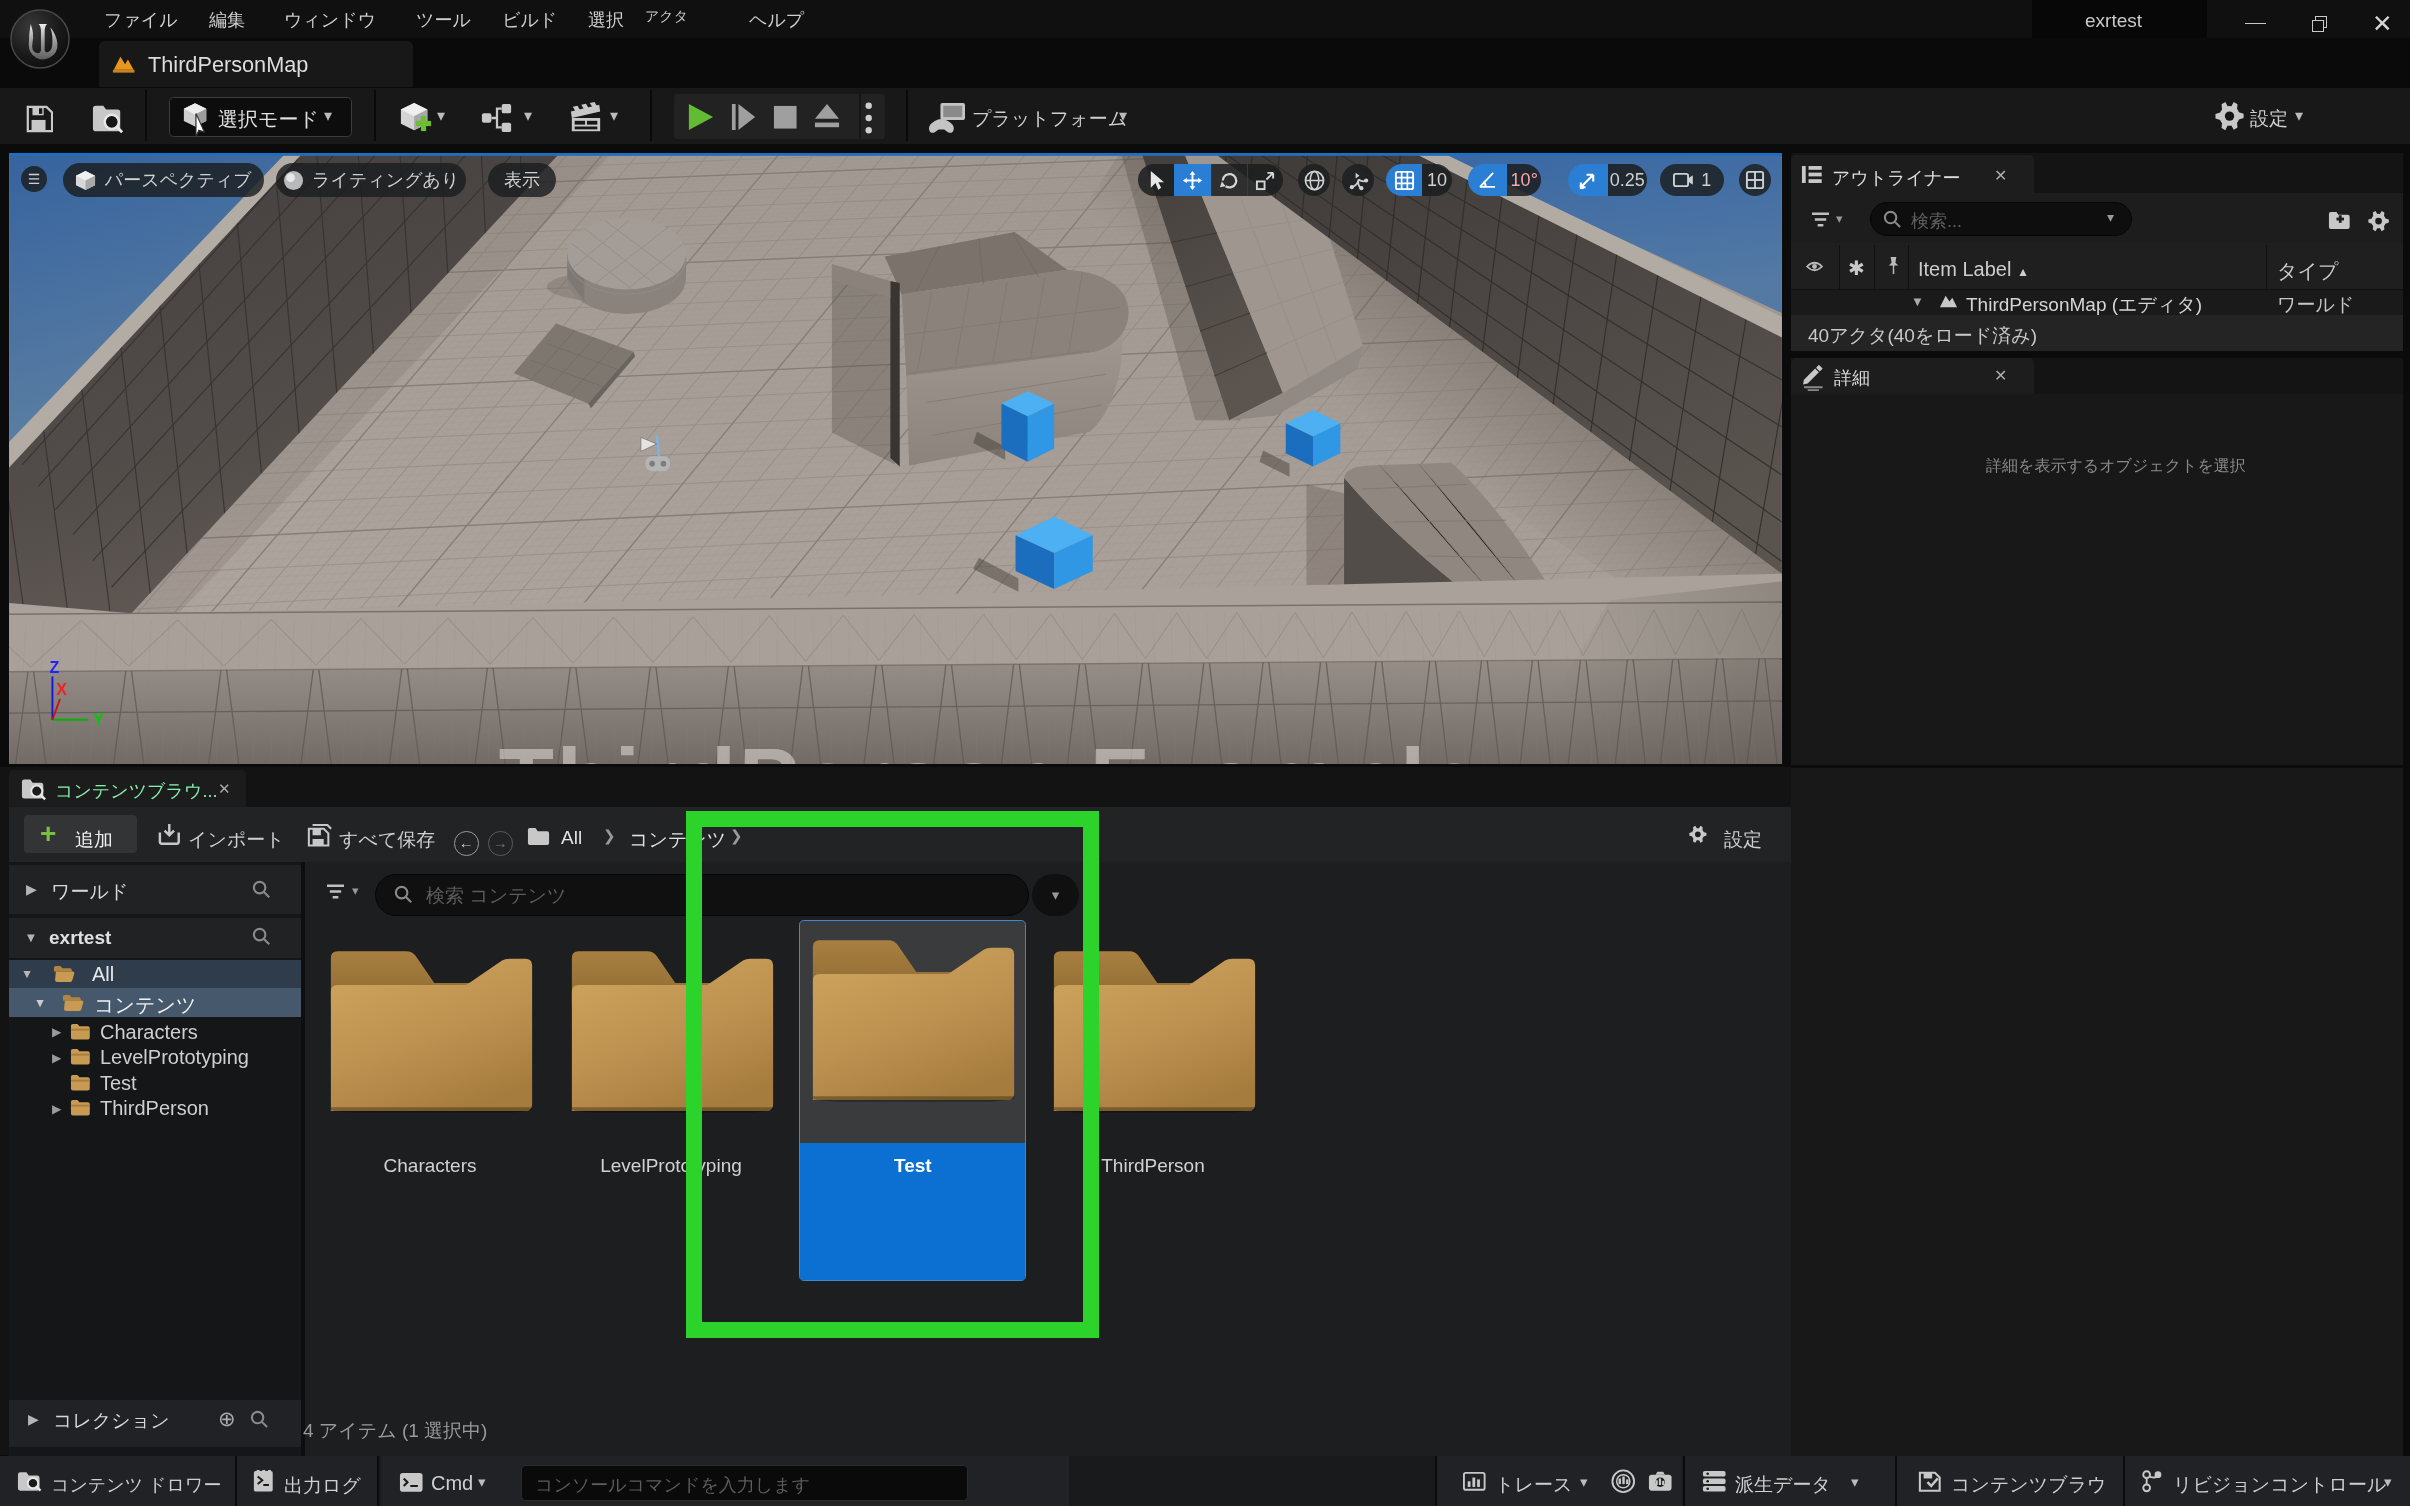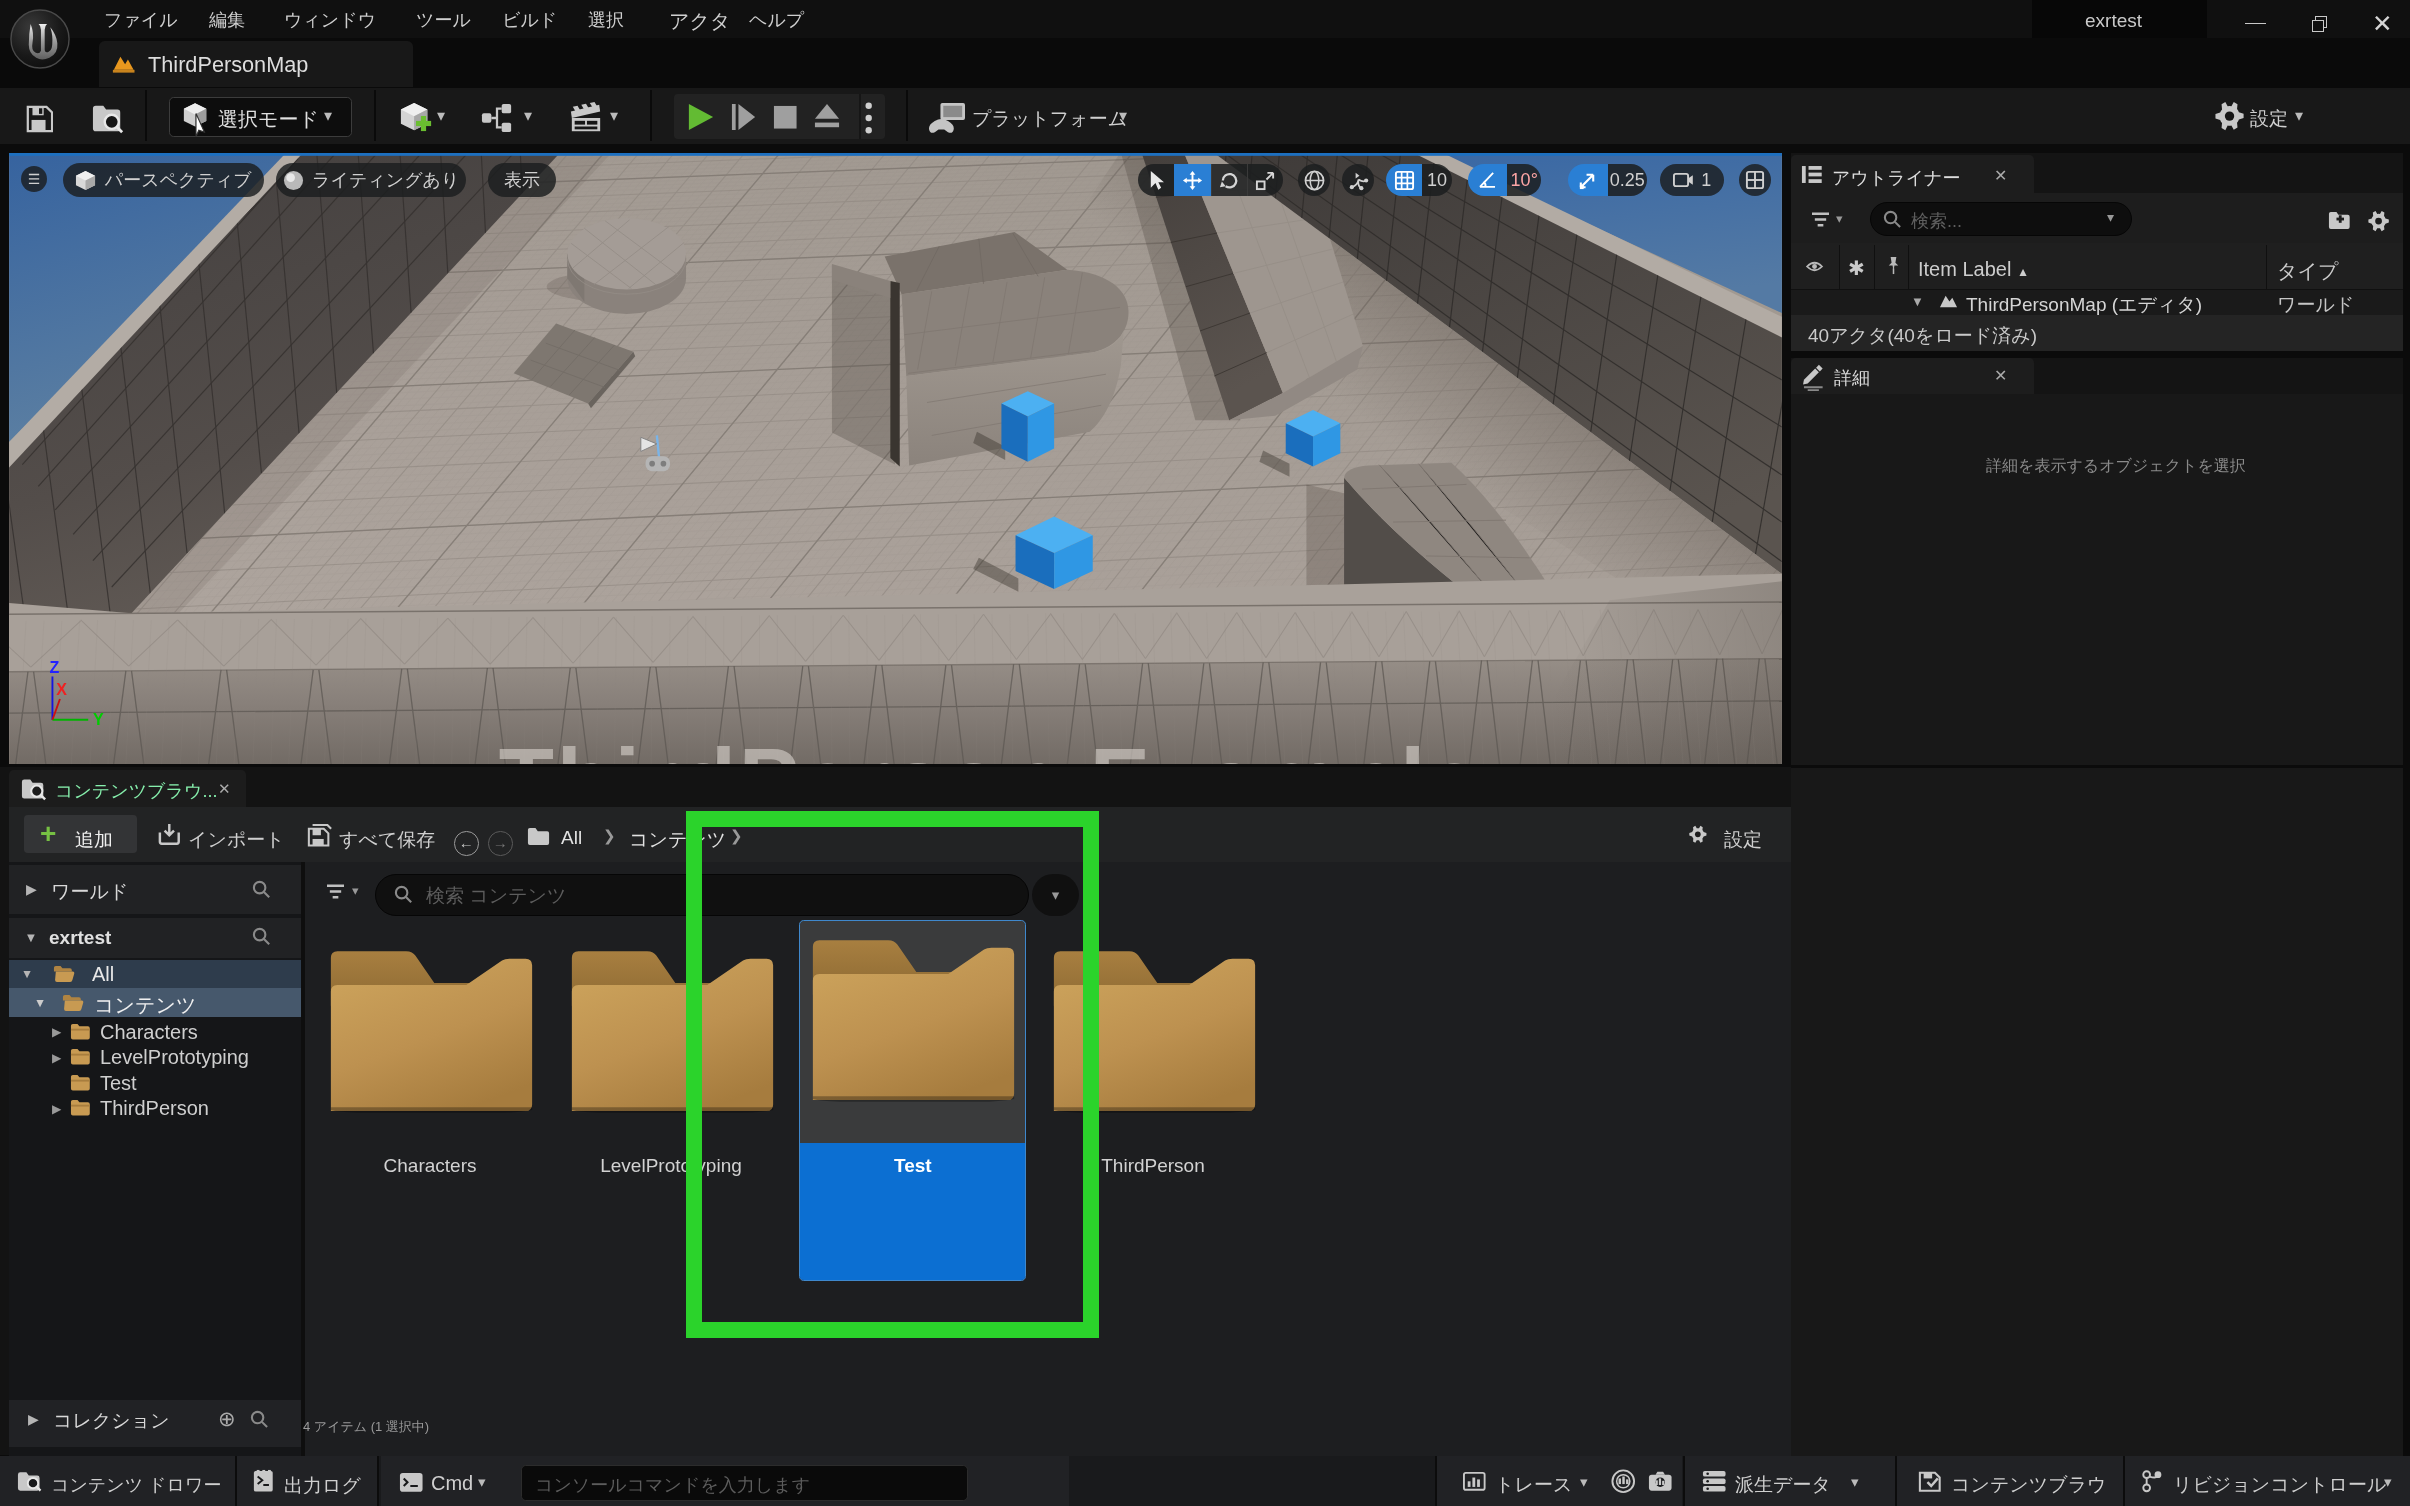--- a/index.html
+++ b/index.html
@@ -5,21 +5,21 @@
 .abs{position:absolute}
 .txt{color:#cfcfcf;white-space:nowrap}
 </style></head><body>
 <div class="abs" style="left:0;top:0;width:2411px;height:38px;background:#101010"></div>
 <div class="abs txt" style="left:104px;top:7.5px;font-size:18px">ファイル</div>
 <div class="abs txt" style="left:209px;top:7.5px;font-size:18px">編集</div>
 <div class="abs txt" style="left:284px;top:7.5px;font-size:18px">ウィンドウ</div>
 <div class="abs txt" style="left:416px;top:7.5px;font-size:18px">ツール</div>
 <div class="abs txt" style="left:502px;top:7.5px;font-size:18px">ビルド</div>
 <div class="abs txt" style="left:588px;top:7.5px;font-size:18px">選択</div>
-<div class="abs txt" style="left:669px;top:7.5px;font-size:20px">アクタ</div>
+<div class="abs txt" style="left:645px;top:7.5px;font-size:14px">アクタ</div>
 <div class="abs txt" style="left:749px;top:7.5px;font-size:18px">ヘルプ</div>
 <div class="abs" style="left:2032px;top:0;width:175px;height:42px;background:#070707"></div>
 <div class="abs txt" style="left:2085px;top:10.4px;font-size:19px;color:#c9c9c9">exrtest</div>
 <div class="abs" style="left:2245px;top:22.6px;width:21px;height:1.9px;background:#c9c9c9"></div>
 <div class="abs" style="left:2315px;top:16px;width:12.2px;height:12.2px;border:1.9px solid #c9c9c9"></div>
 <div class="abs" style="left:2312px;top:20px;width:12.2px;height:12.2px;border:1.9px solid #c9c9c9;background:#101010"></div>
 <div class="abs txt" style="left:2372px;top:8.5px;font-size:24.5px;color:#d5d5d5">✕</div>
 <div class="abs" style="left:10.4px;top:8.5px;z-index:9"><svg width="60" height="60" viewBox="0 0 64 64" style="">
       <defs>
         <radialGradient id="lg" cx="0.35" cy="0.3" r="0.9">
@@ -1484,21 +1484,21 @@
 </linearGradient>
 </defs>
     <path d="M2,60 L2,9 Q2,2 9,2 L82,2 Q89,2 92,7 L112,36 L214,36 L214,60 Z" fill="url(#fb861_996)"></path>
     <path d="M2,172 L2,45 Q2,38 9,38 L146,38 L184,12 Q187,10 192,10 L209,10 Q216,10 216,17 L216,165 Q216,172 209,172 Z" fill="url(#fg861_996)"></path>
     <path d="M2,168 L216,168 L216,171 Q200,174 180,174 L30,174 Q10,173 2,171 Z" fill="#000" opacity="0.3"></path>
     </svg></div>
 <div class="abs txt" style="left:894px;top:1155px;font-size:19px;color:#fff;font-weight:bold">Test</div>
 <div class="abs txt" style="left:430px;top:1155px;font-size:19px;color:#d2d2d2;transform:translateX(-50%)">Characters</div>
 <div class="abs txt" style="left:671px;top:1155px;font-size:19px;color:#d2d2d2;transform:translateX(-50%)">LevelPrototyping</div>
 <div class="abs txt" style="left:1153px;top:1155px;font-size:19px;color:#d2d2d2;transform:translateX(-50%)">ThirdPerson</div>
-<div class="abs txt" style="left:303px;top:1418px;font-size:13px;color:#9a9a9a">4 アイテム (1 選択中)</div>
+<div class="abs txt" style="left:303px;top:1418px;font-size:19px;color:#9a9a9a">4 アイテム (1 選択中)</div>
 <div class="abs" style="left:0;top:1456px;width:2411px;height:51px;background:#191a1c"></div>
 <div class="abs" style="left:0px;top:1456px;width:235px;height:51px;background:#212225"></div>
 <div class="abs" style="left:237px;top:1456px;width:142px;height:51px;background:#212225"></div>
 <div class="abs" style="left:381px;top:1456px;width:688px;height:51px;background:#212225"></div>
 <div class="abs" style="left:1437px;top:1456px;width:245px;height:51px;background:#212225"></div>
 <div class="abs" style="left:1685px;top:1456px;width:211px;height:51px;background:#212225"></div>
 <div class="abs" style="left:1897px;top:1456px;width:226px;height:51px;background:#212225"></div>
 <div class="abs" style="left:2125px;top:1456px;width:285px;height:51px;background:#212225"></div>
 <div class="abs" style="left:17px;top:1469px"><svg width="25.4" height="24.5" viewBox="0 0 27 26" style="">
       <path d="M1,6 q0,-2.5 2.5,-2.5 l6.5,0 2.5,3.5 9,0 q2.5,0 2.5,2.5 l0,11 q0,2.5 -2.5,2.5 l-18,0 q-2.5,0 -2.5,-2.5 z" fill="#c8c8c8"></path>

